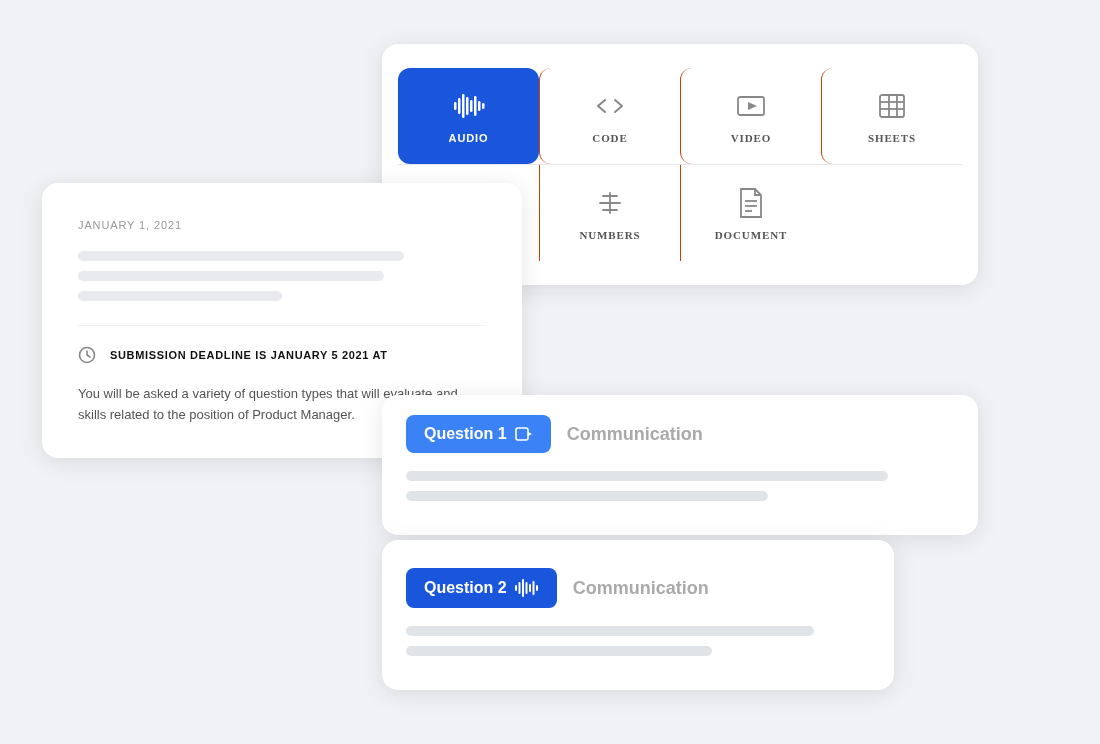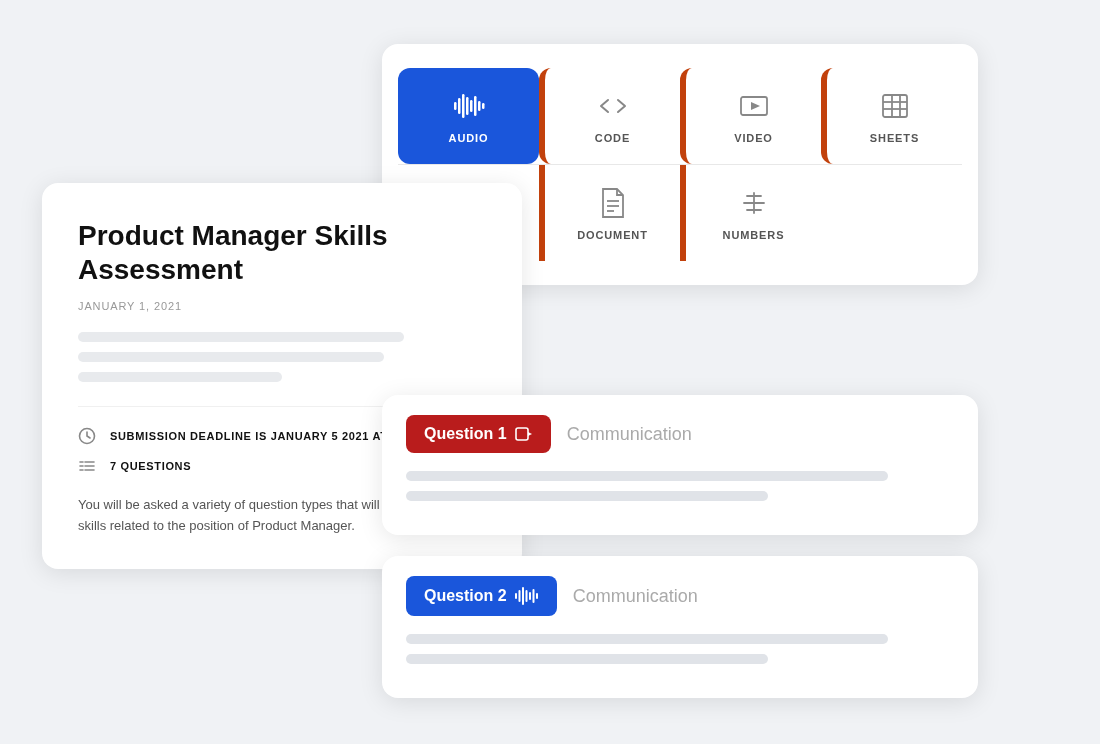--- a/index.html
+++ b/index.html
@@ -37,21 +37,22 @@
       display: flex;
       flex-direction: column;
       align-items: center;
       justify-content: center;
       padding: 20px 10px;
       cursor: pointer;
       border-radius: 12px;
     }
 
     .media-item + .media-item {
-      border-left: 6px solid #c2410c;
+      border-left: 1px solid #c2410c;
+      font-family: Liberation Serif, serif;
     }
 
     .media-row {
       display: grid;
       grid-template-columns: repeat(4, 1fr);
       border-top: 1px solid #e8e8e8;
     }
 
     .media-row .media-item {
       border-radius: 0;
@@ -154,58 +155,58 @@
     
     .card-q1 {
       top: 395px;
       left: 382px;
       width: 596px;
       padding: 20px 24px 24px;
     }
 
     
     .card-q2 {
-      top: 556px;
+      top: 540px;
       left: 382px;
-      width: 596px;
-      padding: 20px 24px 24px;
+      width: 512px;
+      padding: 28px 24px 24px;
     }
 
     .question-header {
       display: flex;
       align-items: center;
       gap: 16px;
       margin-bottom: 18px;
     }
 
     .question-badge {
       display: flex;
       align-items: center;
       gap: 8px;
-      background: #b91c1c;
+      background: #3b82f6;
       color: #fff;
       padding: 10px 18px;
       border-radius: 8px;
       font-size: 16px;
       font-weight: 700;
       cursor: pointer;
     }
 
     .question-badge.active-badge {
       background: #1a56db;
     }
 
     .question-badge .badge-icon {
       display: flex;
       align-items: center;
     }
 
     .question-category {
       font-size: 18px;
-      font-weight: 400;
+      font-weight: 700;
       color: #aaa;
     }
 
     .question-lines .placeholder-line {
       background: #e0e3e8;
     }
 
     .question-lines .placeholder-line:first-child {
       width: 90%;
     }
@@ -283,73 +284,59 @@
           <circle cx="11" cy="11" r="3" stroke="#888" fill="none"></circle>
           <polyline points="4,20 10,14 15,19 20,13 28,20"></polyline>
         </svg>
       </div>
       <span class="media-label">IMAGES</span>
     </div>
 
 
     <div class="media-item">
       <div class="media-icon">
+        <svg width="32" height="28" viewBox="0 0 32 28" fill="none" stroke="#888" stroke-width="1.8" stroke-linecap="round">
+          <line x1="16" y1="4" x2="16" y2="24"></line>
+          <line x1="6" y1="14" x2="26" y2="14"></line>
+          <line x1="9" y1="7" x2="23" y2="7"></line>
+          <line x1="9" y1="21" x2="23" y2="21"></line>
+        </svg>
+      </div>
+      <span class="media-label">NUMBERS</span>
+    </div>
+
+    <div class="media-item">
+      <div class="media-icon">
         <svg width="28" height="32" viewBox="0 0 28 32" fill="none" stroke="#888" stroke-width="1.8">
           <path d="M4 2 H18 L24 8 V30 H4 Z"></path>
           <polyline points="18,2 18,8 24,8"></polyline>
           <line x1="8" y1="14" x2="20" y2="14"></line>
           <line x1="8" y1="19" x2="20" y2="19"></line>
           <line x1="8" y1="24" x2="15" y2="24"></line>
         </svg>
       </div>
       <span class="media-label">DOCUMENT</span>
     </div>
-
-    <div class="media-item">
-      <div class="media-icon">
-        <svg width="32" height="28" viewBox="0 0 32 28" fill="none" stroke="#888" stroke-width="1.8" stroke-linecap="round">
-          <line x1="16" y1="4" x2="16" y2="24"></line>
-          <line x1="6" y1="14" x2="26" y2="14"></line>
-          <line x1="9" y1="7" x2="23" y2="7"></line>
-          <line x1="9" y1="21" x2="23" y2="21"></line>
-        </svg>
-      </div>
-      <span class="media-label">NUMBERS</span>
-    </div>
   </div>
 </div>
 
 <div class="card card-assessment">
-  <h1 class="assessment-title">Product Manager Skills Assessment</h1>
   <div class="assessment-date">JANUARY 1, 2021</div>
   <div class="placeholder-line" style="width:80%"></div>
   <div class="placeholder-line" style="width:75%"></div>
   <div class="placeholder-line" style="width:50%"></div>
   <div class="meta-section">
     <div class="meta-item">
       <span class="meta-icon">
         <svg width="18" height="18" viewBox="0 0 18 18" fill="none" stroke="#888" stroke-width="1.6">
           <circle cx="9" cy="9" r="7.5"></circle>
           <polyline points="9,5 9,9 12,11" stroke-linecap="round"></polyline>
         </svg>
       </span>
       <span class="meta-text">SUBMISSION DEADLINE IS JANUARY 5 2021 AT</span>
-    </div>
-    <div class="meta-item">
-      <span class="meta-icon">
-        <svg width="18" height="18" viewBox="0 0 18 18" fill="none" stroke="#888" stroke-width="1.6" stroke-linecap="round">
-          <line x1="2" y1="5" x2="5" y2="5"></line>
-          <line x1="7" y1="5" x2="16" y2="5"></line>
-          <line x1="2" y1="9" x2="5" y2="9"></line>
-          <line x1="7" y1="9" x2="16" y2="9"></line>
-          <line x1="2" y1="13" x2="5" y2="13"></line>
-          <line x1="7" y1="13" x2="16" y2="13"></line>
-        </svg>
-      </span>
-      <span class="meta-text">7 QUESTIONS</span>
     </div>
   </div>
   <p class="description-text">You will be asked a variety of question types that will evaluate and skills related to the position of Product Manager.</p>
 </div>
 
 <div class="card card-q1">
   <div class="question-header">
     <div class="question-badge">
       <span>Question 1</span>
       <span class="badge-icon">

